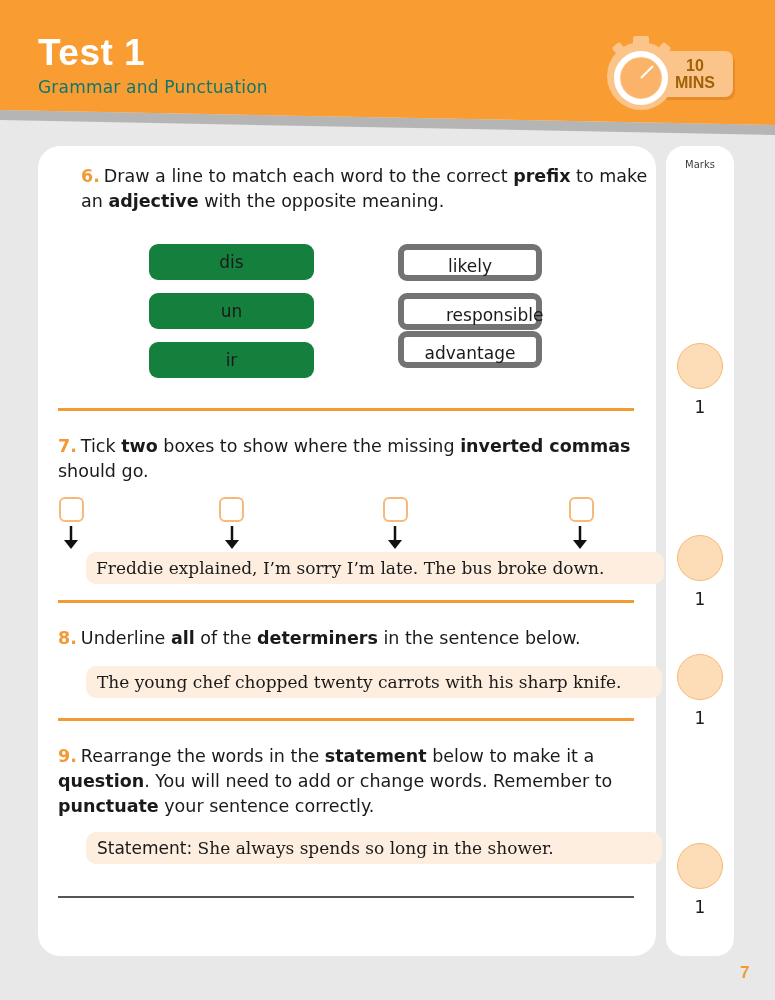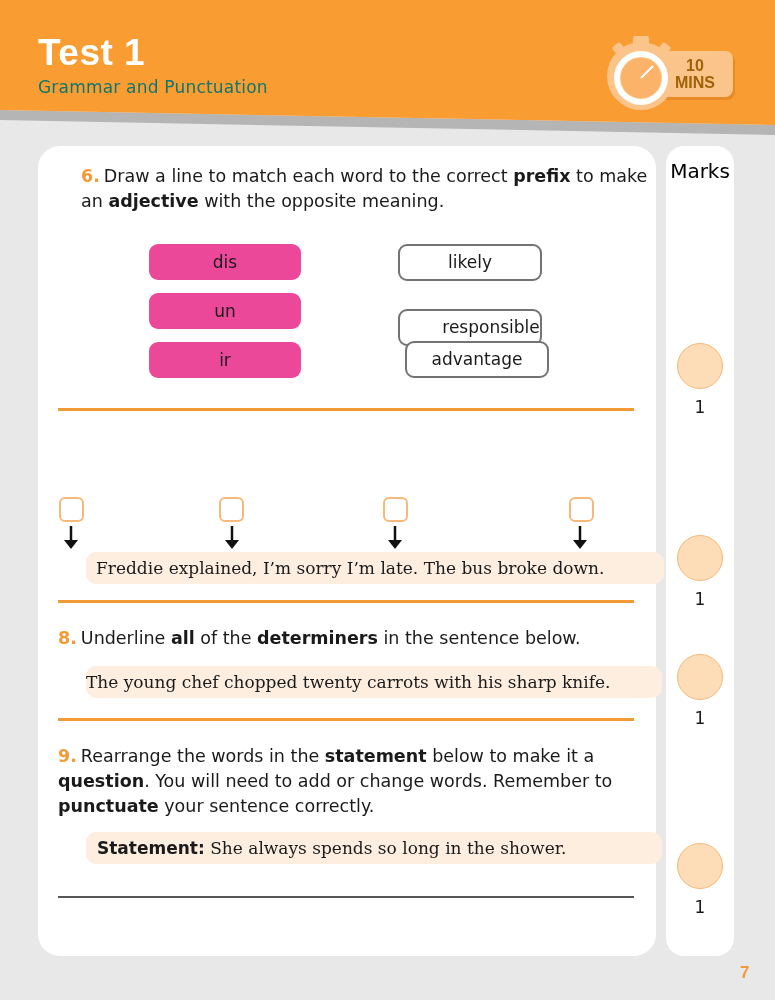--- a/index.html
+++ b/index.html
@@ -38,21 +38,21 @@
   .card {
     position: absolute; left: 38px; top: 146px; width: 618px; height: 810px;
     background: #ffffff; border-radius: 22px;
   }
   .marks-col {
     position: absolute; left: 666px; top: 146px; width: 68px; height: 810px;
     background: #ffffff; border-radius: 18px;
   }
   .marks-title {
     position: absolute; left: 0; top: 13px; width: 100%; text-align: center;
-    color: #000000; font-size: 20px;
+    color: #404040; font-size: 10px;
   }
   .mark {
     position: absolute; left: 10px; width: 48px; text-align: center;
   }
   .mark-circle {
     width: 46px; height: 46px; border-radius: 50%;
     background: #fddcb8; border: 1px solid #f5b978; margin: 0 auto;
   }
   .mark-value {
     margin-top: 8px; font-size: 17px; color: #1a1a1a;
@@ -66,46 +66,46 @@
   .q-text b { font-weight: bold; }
   .q-num { color: #f29a35; font-weight: bold; margin-right: 4px; }
 
   .divider {
     position: absolute; left: 20px; width: 576px; height: 3px;
     background: #f29a35;
   }
 
   
   .prefix-box {
-    position: absolute; left: 111px; width: 152px; height: 36px;
-    background: #ec4899; border-radius: 9px;
+    position: absolute; left: 111px; width: 165px; height: 36px;
+    background: #15803d; border-radius: 9px;
     font-size: 17px; text-align: center; line-height: 36px;
   }
   .word-box {
     position: absolute; left: 360px; width: 144px; height: 37px;
-    background: #ffffff; border: 2px solid #737373; border-radius: 9px;
+    background: #ffffff; border: 6px solid #737373; border-radius: 9px;
     font-size: 17px; text-align: center; line-height: 33px;
   }
 
   
   .tick-box {
     position: absolute; width: 25px; height: 25px;
     border: 2px solid #f7b97a; border-radius: 6px; background: #fff;
   }
   .arrow {
     position: absolute; width: 16px; height: 24px;
   }
   .sentence-box {
     position: absolute; left: 20px; width: 578px; height: 32px;
     background: #fdeee0; border-radius: 10px;
     font-family: "DejaVu Serif", serif; font-size: 17px;
     line-height: 32px; padding-left: 10px; color: #1a1a1a; margin-left: 28px;
   }
   .sentence-box b {
-    font-family: "DejaVu Sans", sans-serif; font-weight: bold;
+    font-family: "DejaVu Sans", sans-serif; font-weight: normal;
   }
 
   .answer-line {
     position: absolute; left: 20px; width: 576px; height: 2px;
     background: #555555;
   }
 
   .page-number {
     position: absolute; left: 740px; top: 963px;
     color: #f29a35; font-weight: bold; font-size: 17px;
@@ -144,25 +144,28 @@
 
   <div class="q-text" style="top:18px;margin-left:23px;">
     <span class="q-num">6.</span><span>Draw a line to match each word to the correct </span><b>prefix</b><span> to make an </span><b>adjective</b><span> with the opposite meaning.</span>
   </div>
 
   <div class="prefix-box" style="top:98px;">dis</div>
   <div class="prefix-box" style="top:147px;">un</div>
   <div class="prefix-box" style="top:196px;">ir</div>
 
   <div class="word-box" style="top:98px;">likely</div>
-  <div class="word-box" style="top:163px;padding-left:42px;">responsible</div>
-  <div class="word-box" style="top:195px;margin-left:7px;">advantage</div>
+  <div class="word-box" style="top:147px;padding-left:42px;">responsible</div>
+  <div class="word-box" style="top:185px;">advantage</div>
 
   <div class="divider" style="top:262px;"></div>
 
+  <div class="q-text" style="top:288px;">
+    <span class="q-num">7.</span><span>Tick </span><b>two</b><span> boxes to show where the missing </span><b>inverted commas</b><span> should go.</span>
+  </div>
 
   <div class="tick-box" style="left:21px; top:351px;"></div>
   <div class="tick-box" style="left:181px; top:351px;"></div>
   <div class="tick-box" style="left:345px; top:351px;"></div>
   <div class="tick-box" style="left:531px; top:351px;"></div>
 
   <svg class="arrow" style="left:25px; top:380px;" viewBox="0 0 16 24">
       <line x1="8" y1="0" x2="8" y2="16" stroke="#111" stroke-width="2.5"></line>
       <polygon points="1,14 15,14 8,23" fill="#111"></polygon>
     </svg>
@@ -180,21 +183,21 @@
     </svg>
 
   <div class="sentence-box" style="top:406px;">Freddie explained, I’m sorry I’m late. The bus broke down.</div>
 
   <div class="divider" style="top:454px;"></div>
 
   <div class="q-text" style="top:480px;">
     <span class="q-num">8.</span><span>Underline </span><b>all</b><span> of the </span><b>determiners</b><span> in the sentence below.</span>
   </div>
 
-  <div class="sentence-box" style="top:520px; width:576px; padding-left:0;">The young chef chopped twenty carrots with his sharp knife.</div>
+  <div class="sentence-box" style="top:520px; width:576px; padding-left:11px;">The young chef chopped twenty carrots with his sharp knife.</div>
 
   <div class="divider" style="top:572px;"></div>
 
   <div class="q-text" style="top:598px;">
     <span class="q-num">9.</span><span>Rearrange the words in the </span><b>statement</b><span> below to make it a </span><b>question</b><span>. You will need to add or change words. Remember to </span><b>punctuate</b><span> your sentence correctly.</span>
   </div>
 
   <div class="sentence-box" style="top:686px; width:576px; padding-left:11px;">
     <b>Statement:</b> <span>She always spends so long in the shower.</span>
   </div>

